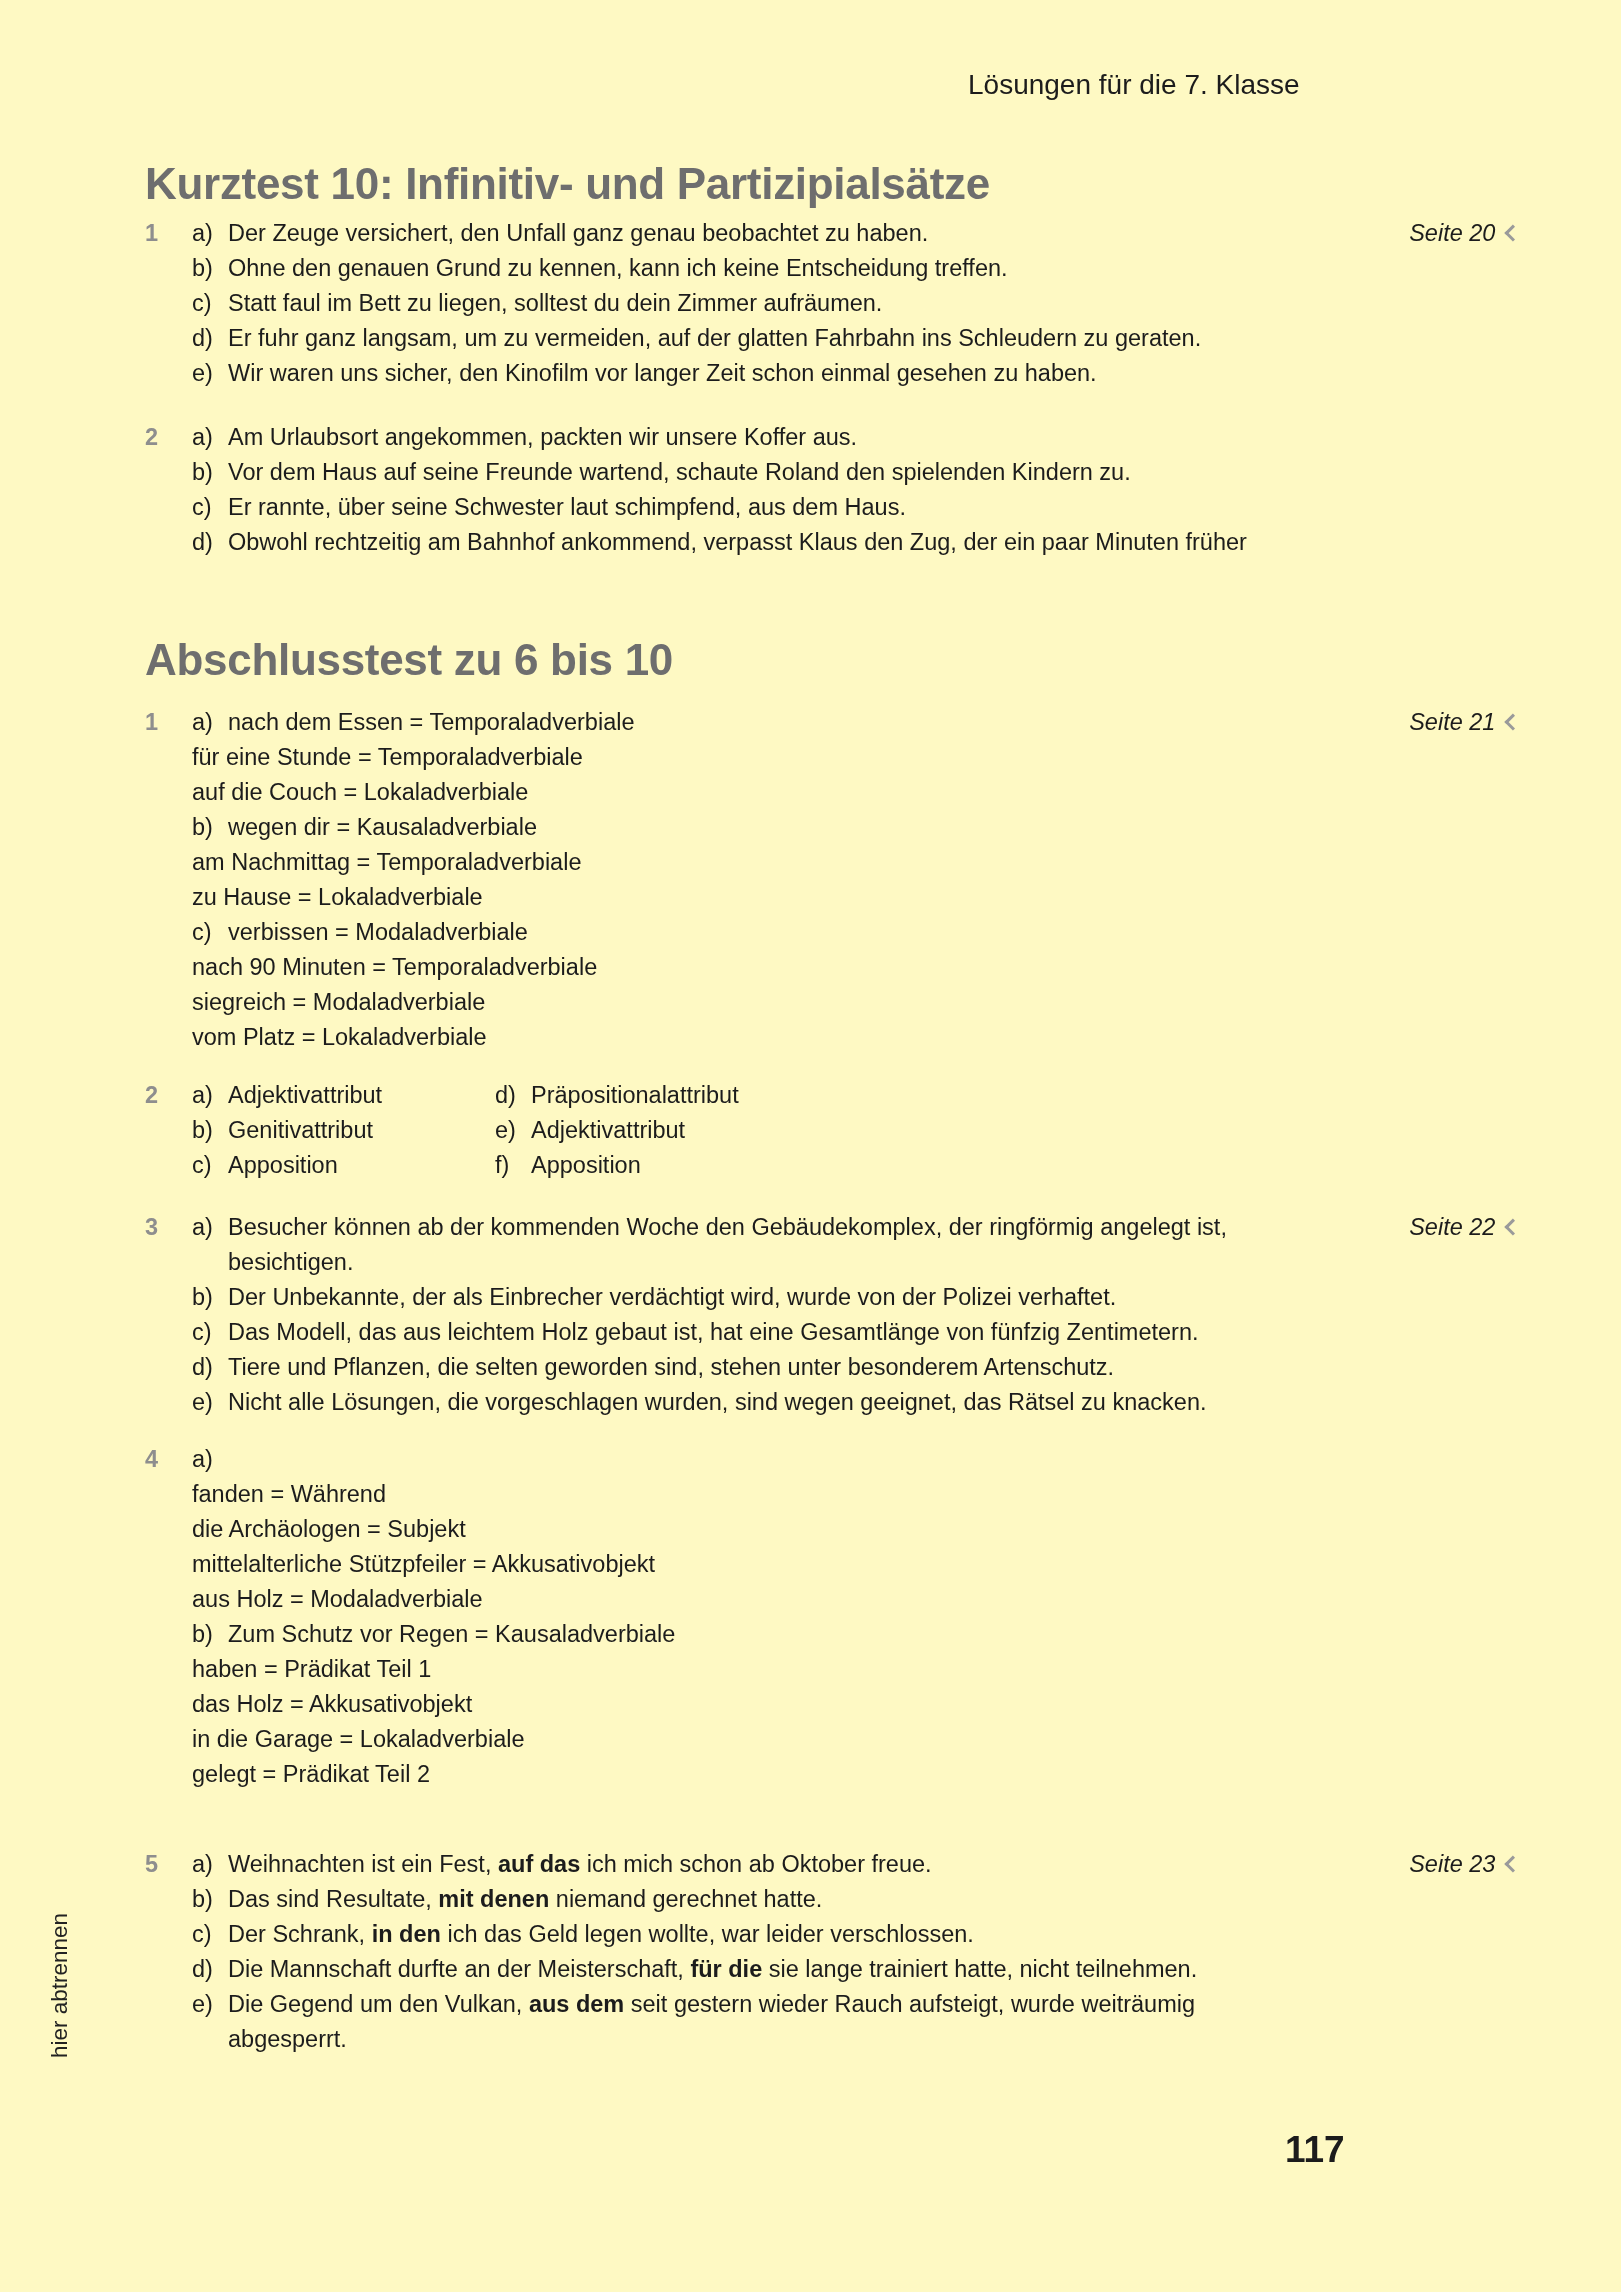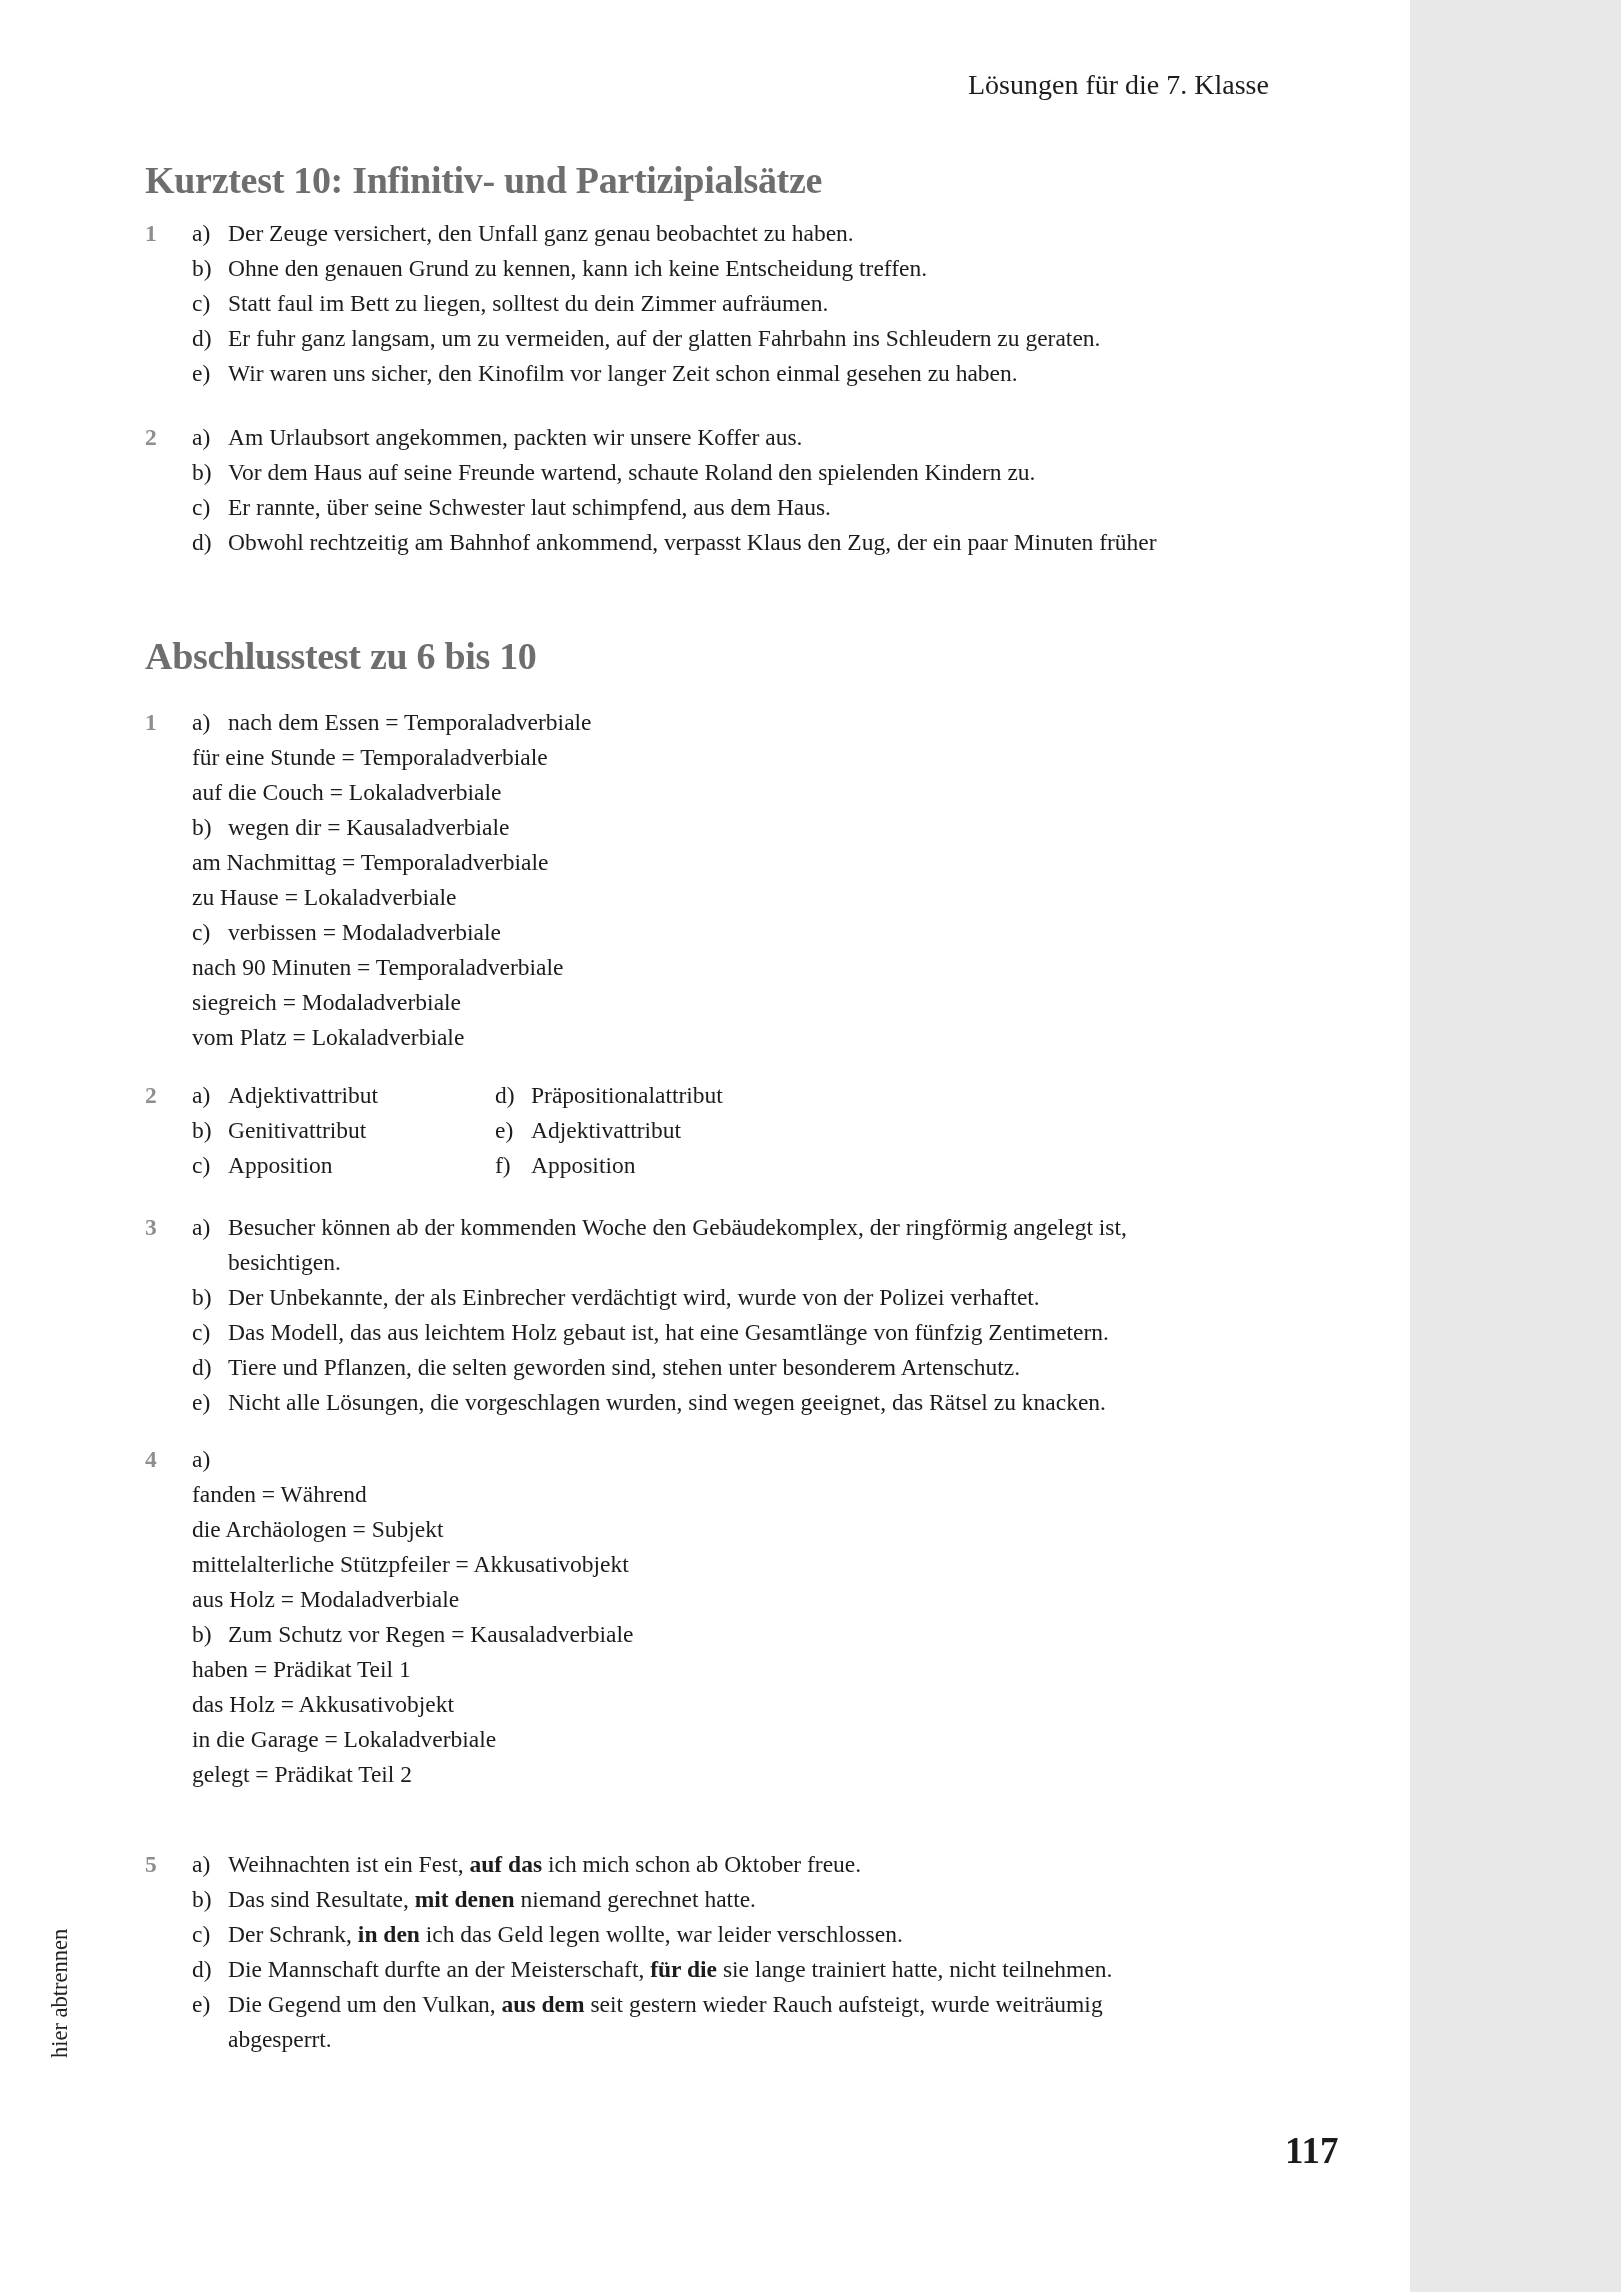--- a/index.html
+++ b/index.html
@@ -1,36 +1,36 @@
 <!DOCTYPE html>
 <html><head>
 <meta charset="utf-8">
 <style>
   html, body { margin: 0; padding: 0; background: #e8e8e8; }
   .page {
     position: relative;
-    width: 1410px;
+    width: 1621px;
     height: 2293px;
-    background: #ffffff;
-    font-family: Liberation Serif, serif;
+    background: #fef9c3;
+    font-family: Liberation Sans, sans-serif;
     color: #1c1c1c;
     overflow: hidden;
   }
   .running-header {
     position: absolute;
     left: 968px;
     top: 69px;
     font-size: 28px;
     color: #1c1c1c;
     white-space: nowrap;
   }
   .section-heading {
     position: absolute;
     left: 145px;
-    font-size: 38px;
+    font-size: 44px;
     font-weight: bold;
     letter-spacing: -0.3px;
     color: #6e6e6e;
     white-space: nowrap;
     line-height: 1.1;
   }
   .block {
     position: absolute;
     left: 145px;
     width: 1476px;

